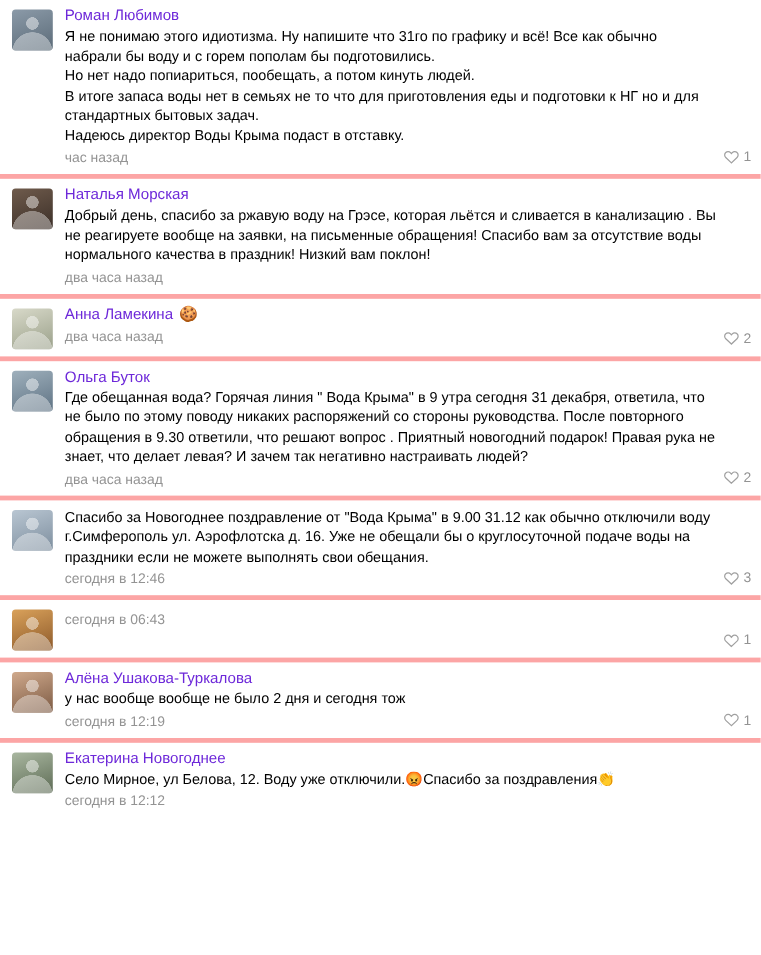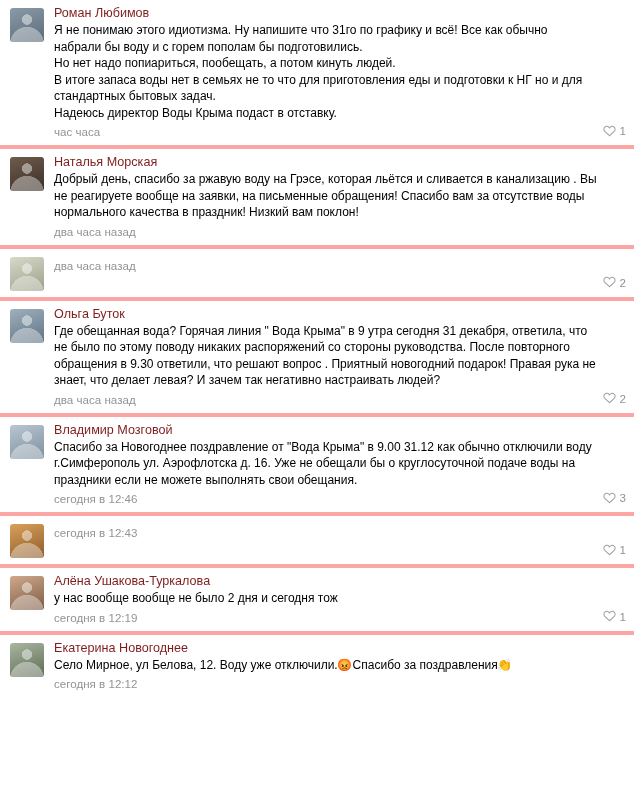--- a/index.html
+++ b/index.html
@@ -61,21 +61,21 @@
     padding-right: 6px;
   }
   .author-row {
     display: flex;
     align-items: center;
     gap: 5px;
     line-height: 15px;
     margin-bottom: 1px;
   }
   .author {
-    color: #7f1d1d;
+    color: #6d28d9;
     font-size: 12.6px;
     font-weight: 400;
     cursor: pointer;
     white-space: nowrap;
   }
   .author-emoji {
     font-size: 12.6px;
     line-height: 15px;
   }
   .text {
@@ -116,21 +116,21 @@
     <div class="avatar av-1"></div>
     <div class="body">
       <div class="author-row">
         <span class="author">Роман Любимов</span>
         <span class="author-emoji"></span>
       </div>
       <div class="text">Я не понимаю этого идиотизма. Ну напишите что 31го по графику и всё! Все как обычно набрали бы воду и с горем пополам бы подготовились.
 Но нет надо попиариться, пообещать, а потом кинуть людей.
 В итоге запаса воды нет в семьях не то что для приготовления еды и подготовки к НГ но и для стандартных бытовых задач.
 Надеюсь директор Воды Крыма подаст в отставку.</div>
-      <div class="time">час часа</div>
+      <div class="time">час назад</div>
     </div>
     <div class="likes">
       <span>
         <svg width="13" height="12" viewBox="0 0 14 13" aria-hidden="true">
           <path d="M7 11.6 1.9 6.8C.6 5.6.6 3.5 1.9 2.3c1.2-1.2 3.2-1.1 4.3.1l.8.9.8-.9c1.1-1.2 3.1-1.3 4.3-.1 1.3 1.2 1.3 3.3 0 4.5L7 11.6z" fill="none" stroke="#a0a0a0" stroke-width="1.1"></path>
         </svg>
       </span>
       <span class="like-count">1</span>
     </div>
   </div>
@@ -149,20 +149,24 @@
         <svg width="13" height="12" viewBox="0 0 14 13" aria-hidden="true">
           <path d="M7 11.6 1.9 6.8C.6 5.6.6 3.5 1.9 2.3c1.2-1.2 3.2-1.1 4.3.1l.8.9.8-.9c1.1-1.2 3.1-1.3 4.3-.1 1.3 1.2 1.3 3.3 0 4.5L7 11.6z" fill="none" stroke="#a0a0a0" stroke-width="1.1"></path>
         </svg>
       </span>
       <span class="like-count"></span>
     </div>
   </div>
     <div class="comment">
     <div class="avatar av-3"></div>
     <div class="body">
+      <div class="author-row">
+        <span class="author">Анна Ламекина</span>
+        <span class="author-emoji">🍪</span>
+      </div>
       <div class="time">два часа назад</div>
     </div>
     <div class="likes">
       <span>
         <svg width="13" height="12" viewBox="0 0 14 13" aria-hidden="true">
           <path d="M7 11.6 1.9 6.8C.6 5.6.6 3.5 1.9 2.3c1.2-1.2 3.2-1.1 4.3.1l.8.9.8-.9c1.1-1.2 3.1-1.3 4.3-.1 1.3 1.2 1.3 3.3 0 4.5L7 11.6z" fill="none" stroke="#a0a0a0" stroke-width="1.1"></path>
         </svg>
       </span>
       <span class="like-count">2</span>
     </div>
@@ -182,40 +186,36 @@
         <svg width="13" height="12" viewBox="0 0 14 13" aria-hidden="true">
           <path d="M7 11.6 1.9 6.8C.6 5.6.6 3.5 1.9 2.3c1.2-1.2 3.2-1.1 4.3.1l.8.9.8-.9c1.1-1.2 3.1-1.3 4.3-.1 1.3 1.2 1.3 3.3 0 4.5L7 11.6z" fill="none" stroke="#a0a0a0" stroke-width="1.1"></path>
         </svg>
       </span>
       <span class="like-count">2</span>
     </div>
   </div>
     <div class="comment">
     <div class="avatar av-5"></div>
     <div class="body">
-      <div class="author-row">
-        <span class="author">Владимир Мозговой</span>
-        <span class="author-emoji"></span>
-      </div>
       <div class="text">Спасибо за Новогоднее поздравление от "Вода Крыма" в 9.00 31.12 как обычно отключили воду г.Симферополь ул. Аэрофлотска д. 16. Уже не обещали бы о круглосуточной подаче воды на праздники если не можете выполнять свои обещания.</div>
       <div class="time">сегодня в 12:46</div>
     </div>
     <div class="likes">
       <span>
         <svg width="13" height="12" viewBox="0 0 14 13" aria-hidden="true">
           <path d="M7 11.6 1.9 6.8C.6 5.6.6 3.5 1.9 2.3c1.2-1.2 3.2-1.1 4.3.1l.8.9.8-.9c1.1-1.2 3.1-1.3 4.3-.1 1.3 1.2 1.3 3.3 0 4.5L7 11.6z" fill="none" stroke="#a0a0a0" stroke-width="1.1"></path>
         </svg>
       </span>
       <span class="like-count">3</span>
     </div>
   </div>
     <div class="comment">
     <div class="avatar av-6"></div>
     <div class="body">
-      <div class="time">сегодня в 12:43</div>
+      <div class="time">сегодня в 06:43</div>
     </div>
     <div class="likes">
       <span>
         <svg width="13" height="12" viewBox="0 0 14 13" aria-hidden="true">
           <path d="M7 11.6 1.9 6.8C.6 5.6.6 3.5 1.9 2.3c1.2-1.2 3.2-1.1 4.3.1l.8.9.8-.9c1.1-1.2 3.1-1.3 4.3-.1 1.3 1.2 1.3 3.3 0 4.5L7 11.6z" fill="none" stroke="#a0a0a0" stroke-width="1.1"></path>
         </svg>
       </span>
       <span class="like-count">1</span>
     </div>
   </div>

